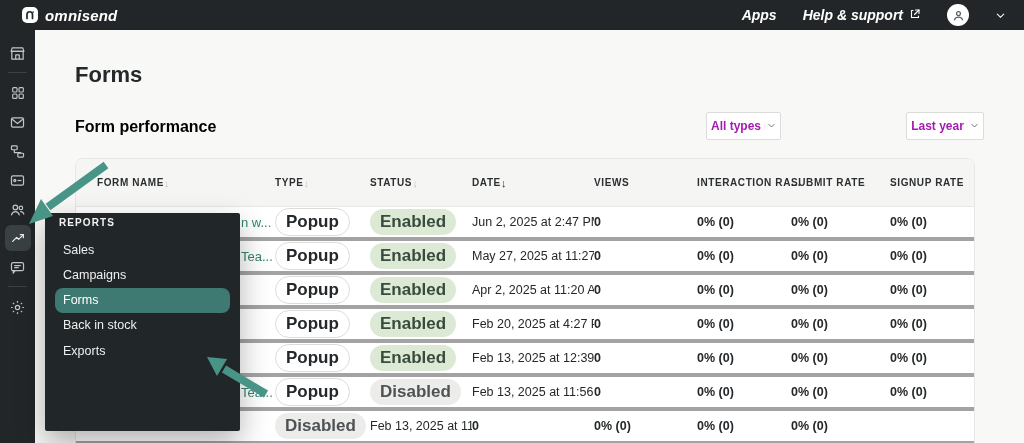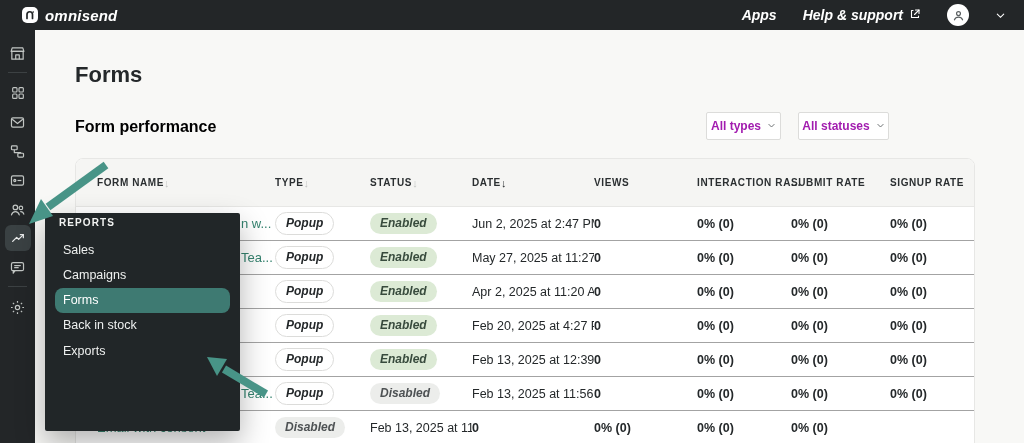--- a/index.html
+++ b/index.html
@@ -67,30 +67,30 @@
     grid-template-columns:178px 95px 102px 122px 103px 94px 99px 1fr;
     padding-left:21px; align-items:center;
   }
   .thead {
     height:48px; background:#f5f5f3; border-bottom:1px solid #e7e7e5;
   }
   .th { display:flex; align-items:center; font-size:10px; font-weight:700; letter-spacing:.6px; color:#2b2f31; cursor:pointer; white-space:nowrap; }
   .sort { font-size:11px; color:#c4c6c4; font-weight:400; }
   .sort.active { color:#24282a; font-weight:700; }
 
-  .trow { height:34px; border-bottom:1px solid #a3a3a3; background:#fff; }
+  .trow { height:34px; border-bottom:4px solid #a3a3a3; background:#fff; }
   .td { font-size:13px; color:#24282a; white-space:nowrap; overflow:hidden; }
   .td.name { color:#35836f; font-weight:400; }
   .frag { display:inline-block; }
   .frag.off { margin-left:144px; }
   .td.date { font-size:12.5px; }
   .td.num { font-weight:700; font-size:12.5px; }
   .badge {
-    display:inline-block; font-size:12px; font-weight:600; border-radius:999px;
-    padding:3px 10px; line-height:1.2;font-style:italic;
+    display:inline-block; font-size:17px; font-weight:600; border-radius:999px;
+    padding:3px 10px; line-height:1.2;
   }
   .badge.type { background:#fff; border:1px solid #dcdcda; color:#24282a; }
   .badge.status-enabled { background:#dcead5; color:#384b3d; }
   .badge.status-disabled { background:#ecedeb; color:#4e5254; }
 
   
   .flyout {
     position:absolute; left:45px; top:213px; width:195px; height:218px;
     background:#212628; border-radius:2px; z-index:20;
     box-shadow:0 12px 30px rgba(0,0,0,.3); padding:4px 10px 6px 10px;
@@ -220,22 +220,22 @@
   <h2 class="section-title">Form performance</h2>
 
   <button class="filter" style="left:671px;width:75px">
     <span>All types</span>
     <span>
       <svg width="9" height="9" viewBox="0 0 24 24" fill="none" stroke="#6b6f71" stroke-width="2.6" stroke-linecap="round">
           <path d="M5 9l7 7 7-7"></path>
         </svg>
     </span>
   </button>
-  <button class="filter" style="left:763px;width:91px">
-    <span>All statuses</span>
+  <button class="filter" style="left:871px;width:78px">
+    <span>Last year</span>
     <span>
       <svg width="9" height="9" viewBox="0 0 24 24" fill="none" stroke="#6b6f71" stroke-width="2.6" stroke-linecap="round">
           <path d="M5 9l7 7 7-7"></path>
         </svg>
     </span>
   </button>
 
   <section class="card">
     <div class="grid-row thead">
       <div class="th">

